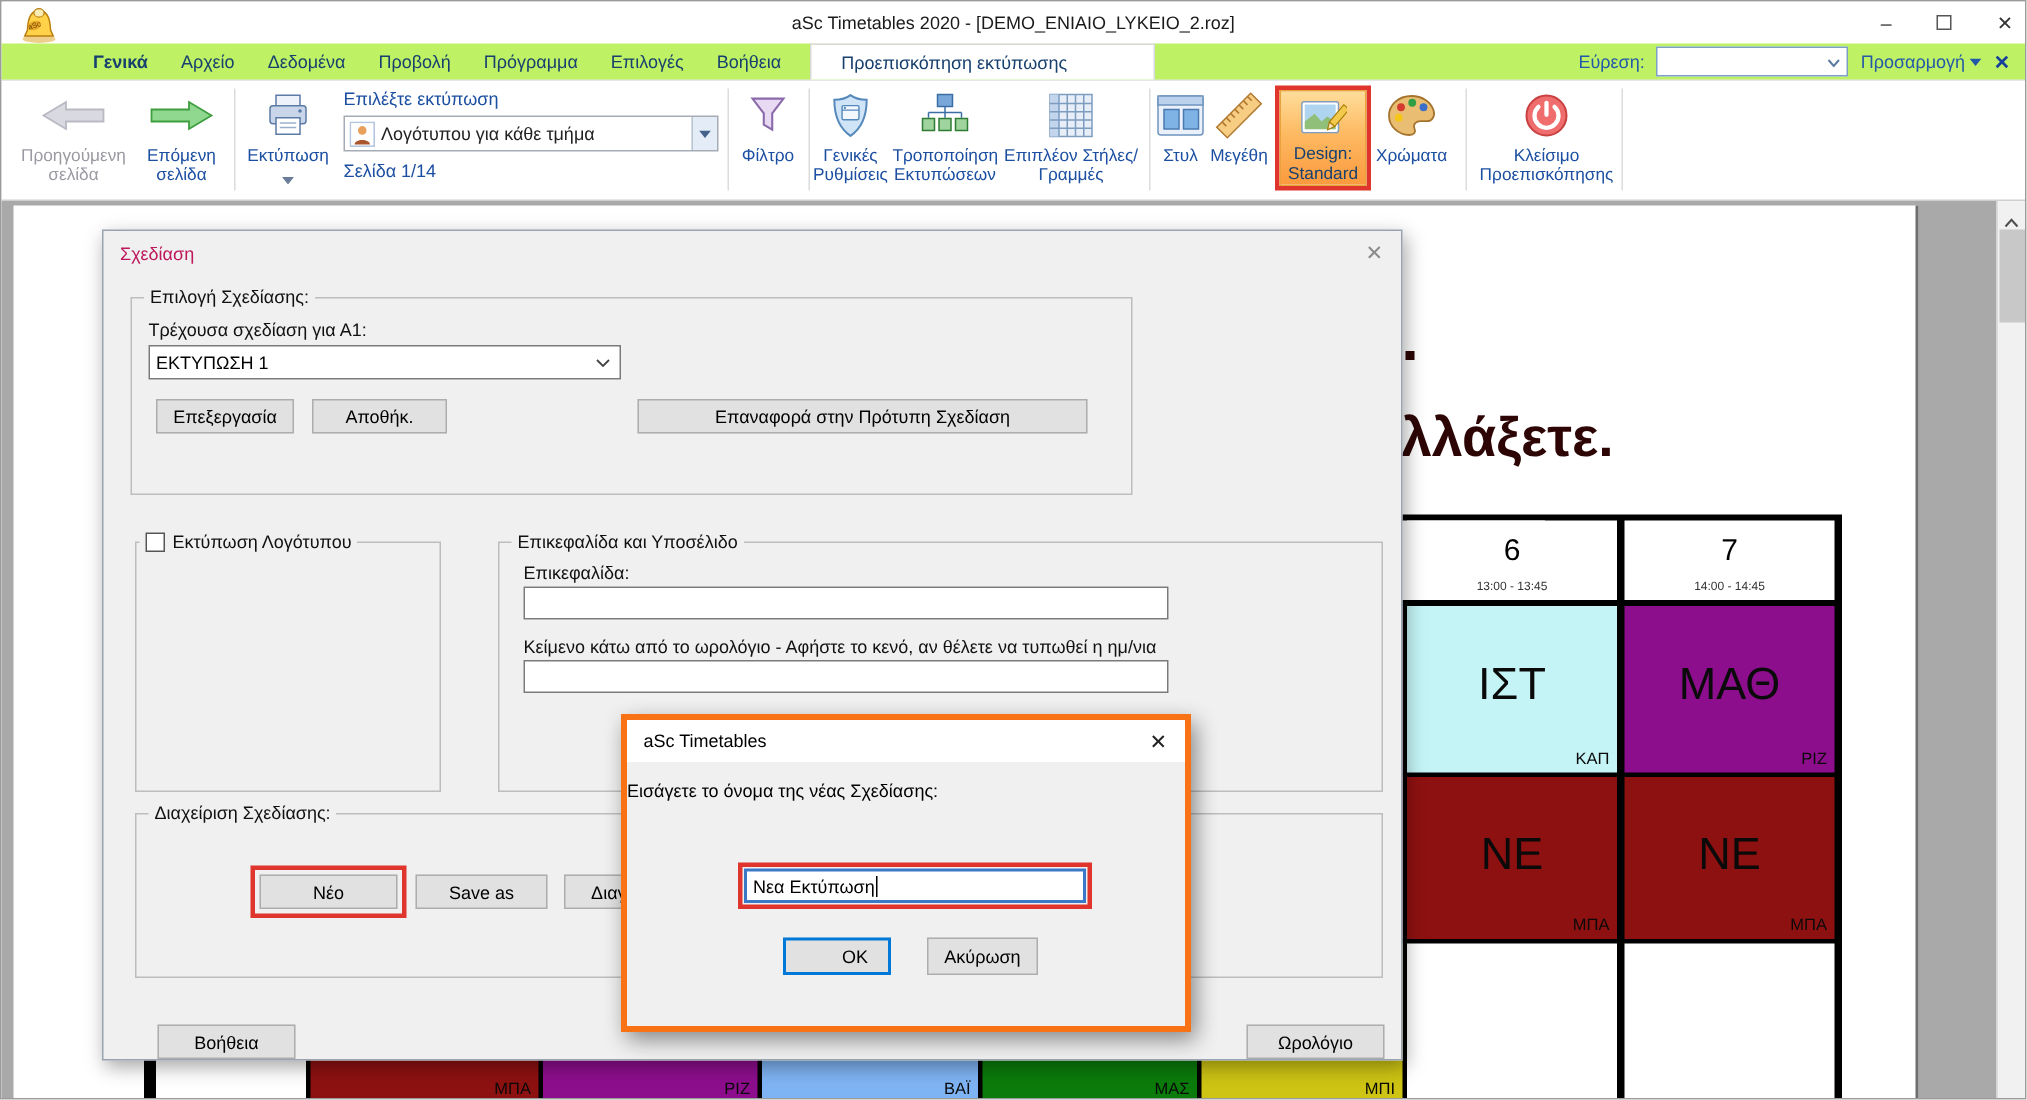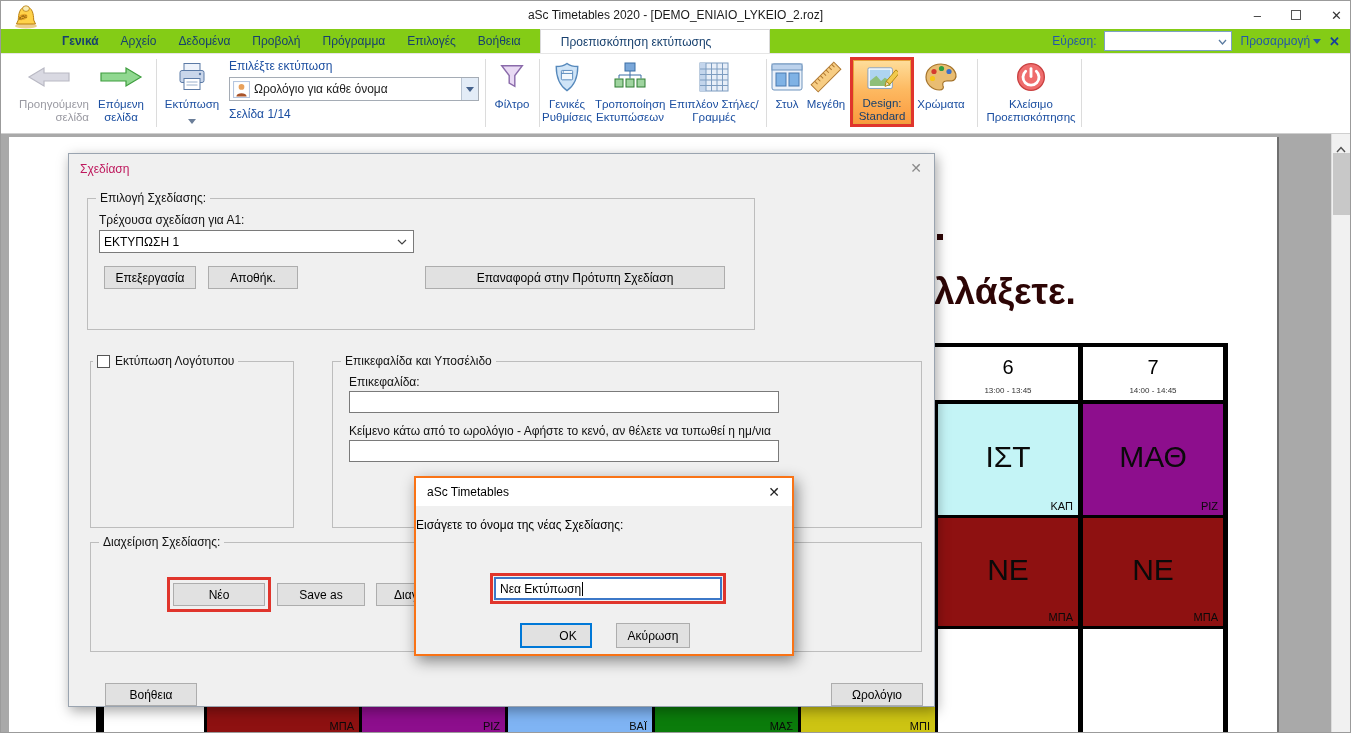--- a/index.html
+++ b/index.html
@@ -8,36 +8,36 @@
   .abs{position:absolute;}
 
   
   .titlebar{position:absolute;left:0;top:0;width:100%;height:28px;background:#ffffff;}
   .titlebar .title{position:absolute;left:0;right:0;top:7px;text-align:center;font-size:12px;color:#1a1a1a;}
   .winctl{position:absolute;top:0;right:8px;height:28px;display:flex;align-items:center;gap:30px;color:#333;}
   .winctl span{font-size:13px;line-height:1;cursor:default;}
   .maxbox{display:inline-block;width:10px;height:10px;border:1px solid #555;}
 
   
-  .menubar{position:absolute;left:0;top:28px;width:100%;height:25px;background:#84cc16;border-bottom:1px solid #e6e6e6;display:flex;align-items:stretch;text-align:center;}
+  .menubar{position:absolute;left:0;top:28px;width:100%;height:25px;background:#bef264;border-bottom:1px solid #e6e6e6;display:flex;align-items:stretch;text-align:center;}
   .mi{color:#17406e;font-size:12px;padding:5px 11px 0 11px;}
   .mi.bold{font-weight:bold;}
   .tab-active{color:#17406e;font-size:12px;background:#fff;border:1px solid #d9d9d9;border-bottom:none;padding:5px 58px 0 20px;margin-left:8px;}
   .menu-right{margin-left:auto;display:flex;align-items:center;gap:8px;padding-right:10px;}
   .search-label{color:#2458a8;font-size:12px;}
   .search-combo{width:128px;height:20px;background:#fff;border:1px solid #7da1c4;position:relative;}
   .search-combo svg{position:absolute;right:4px;top:7px;}
   .customize{color:#2458a8;font-size:12px;display:flex;align-items:center;gap:3px;}
   .menu-x{color:#173f9c;font-weight:bold;font-size:13px;}
 
   
   .toolbar{position:absolute;left:0;top:53px;width:100%;height:80px;background:#fff;border-bottom:1px solid #cfcfcf;}
   .tbi{position:absolute;top:4px;text-align:center;color:#1c4fa1;font-size:11.5px;line-height:1.15;}
   .tbi .ic{display:flex;justify-content:center;align-items:center;height:38px;margin-bottom:2px;}
-  .tbi.disabled{color:#9a9aa2;text-align:right;}
+  .tbi.disabled{color:#9a9aa2;}
   .tbsep{position:absolute;top:5px;width:1px;height:68px;background:#dcdcdc;}
   .ribbon-label{position:absolute;color:#1c4fa1;font-size:12px;}
   .ribbon-combo{position:absolute;display:flex;align-items:center;background:#fff;border:1px solid #a5acb5;height:24px;}
   .ribbon-combo .txt{flex:1;font-size:12px;color:#222;padding-left:4px;}
   .ribbon-combo .dd{width:17px;align-self:stretch;background:#e3ecf7;border-left:1px solid #b9c4d2;display:flex;align-items:center;justify-content:center;}
   .design-annot{position:absolute;left:849px;top:3px;width:64px;height:70px;border:3px solid #e0352c;z-index:5;}
   .design-btn{width:100%;height:100%;background:linear-gradient(#fedd9a,#fdba62 45%,#fb9a3e);border:1px solid #e8a33d;text-align:center;color:#17406e;font-size:11.5px;line-height:1.15;padding-top:2px;}
   .design-btn .ic{height:34px;display:flex;align-items:center;justify-content:center;}
 
   
@@ -65,21 +65,21 @@
   .grp .legend{position:absolute;top:-8px;left:8px;background:#f0f0f0;padding:0 4px;font-size:12px;color:#111;}
   .lbl{position:absolute;font-size:12px;color:#111;}
   .win-combo{position:absolute;background:#fff;border:1px solid #7a7a7a;font-size:12px;color:#000;display:flex;align-items:center;}
   .win-combo .txt{flex:1;padding-left:4px;}
   .win-combo svg{margin-right:6px;}
   .btn{position:absolute;background:#e1e1e1;border:1px solid #adadad;font-size:12px;color:#000;display:flex;align-items:center;justify-content:center;}
   .tbox{position:absolute;background:#fff;border:1px solid #7a7a7a;}
   .cbx{position:absolute;width:13px;height:13px;background:#fff;border:1px solid #555;}
   .annot{position:absolute;border:3px solid #e0352c;z-index:30;}
 
-  .dlg2{position:absolute;left:413px;top:475px;width:380px;height:180px;background:#f0f0f0;border:2px solid #f97316;box-shadow:3px 5px 14px rgba(0,0,0,.45);z-index:20;}
+  .dlg2{position:absolute;left:413px;top:475px;width:380px;height:212px;background:#f0f0f0;border:4px solid #f97316;box-shadow:3px 5px 14px rgba(0,0,0,.45);z-index:20;}
   .dlg2-titlebar{position:absolute;left:0;top:0;width:100%;height:28px;background:#fff;}
   .dlg2-title{position:absolute;left:11px;top:7px;font-size:12px;color:#000;}
   .dlg2 .dlg-x{color:#222;}
   .dlg2-prompt{position:absolute;left:0;right:0;top:40px;font-size:12px;color:#000;}
   .name-input{position:absolute;left:78px;top:99px;width:228px;height:23px;background:#fff;border:2px solid #3c78c8;font-size:12px;color:#000;display:flex;align-items:center;padding-left:4px;}
   .caret{display:inline-block;width:1px;height:14px;background:#000;margin-left:1px;}
   .btn-ok{border:2px solid #0078d7;padding-left:24px;}
 </style>
 </head>
 <body>
@@ -168,21 +168,21 @@
           </svg></div>
     </div>
 
     <div class="ribbon-label" style="left:228px;top:5px">Επιλέξτε εκτύπωση</div>
     <div class="ribbon-combo" style="left:228px;top:23px;width:250px">
       <svg width="17" height="17" viewBox="0 0 16 16" style="margin-left:3px">
         <rect x="0.5" y="0.5" width="15" height="15" fill="#fff" stroke="#b5c6e0"></rect>
         <circle cx="8" cy="5.6" r="2.7" fill="#e8a15c"></circle>
         <path d="M3.2 14.5 C3.2 10.6 12.8 10.6 12.8 14.5 Z" fill="#a9542a"></path>
       </svg>
-      <span class="txt">Ωρολόγιο για κάθε όνομα</span>
+      <span class="txt">Λογότυπου για κάθε τμήμα</span>
       <span class="dd">
         <svg width="8" height="5" viewBox="0 0 8 5">
             <path d="M0 0 L4 5 L8 0" fill="#44618c"></path>
           </svg>
       </span>
     </div>
     <div class="ribbon-label" style="left:228px;top:53px">Σελίδα 1/14</div>
 
     <div class="tbsep" style="left:484px"></div>
 

